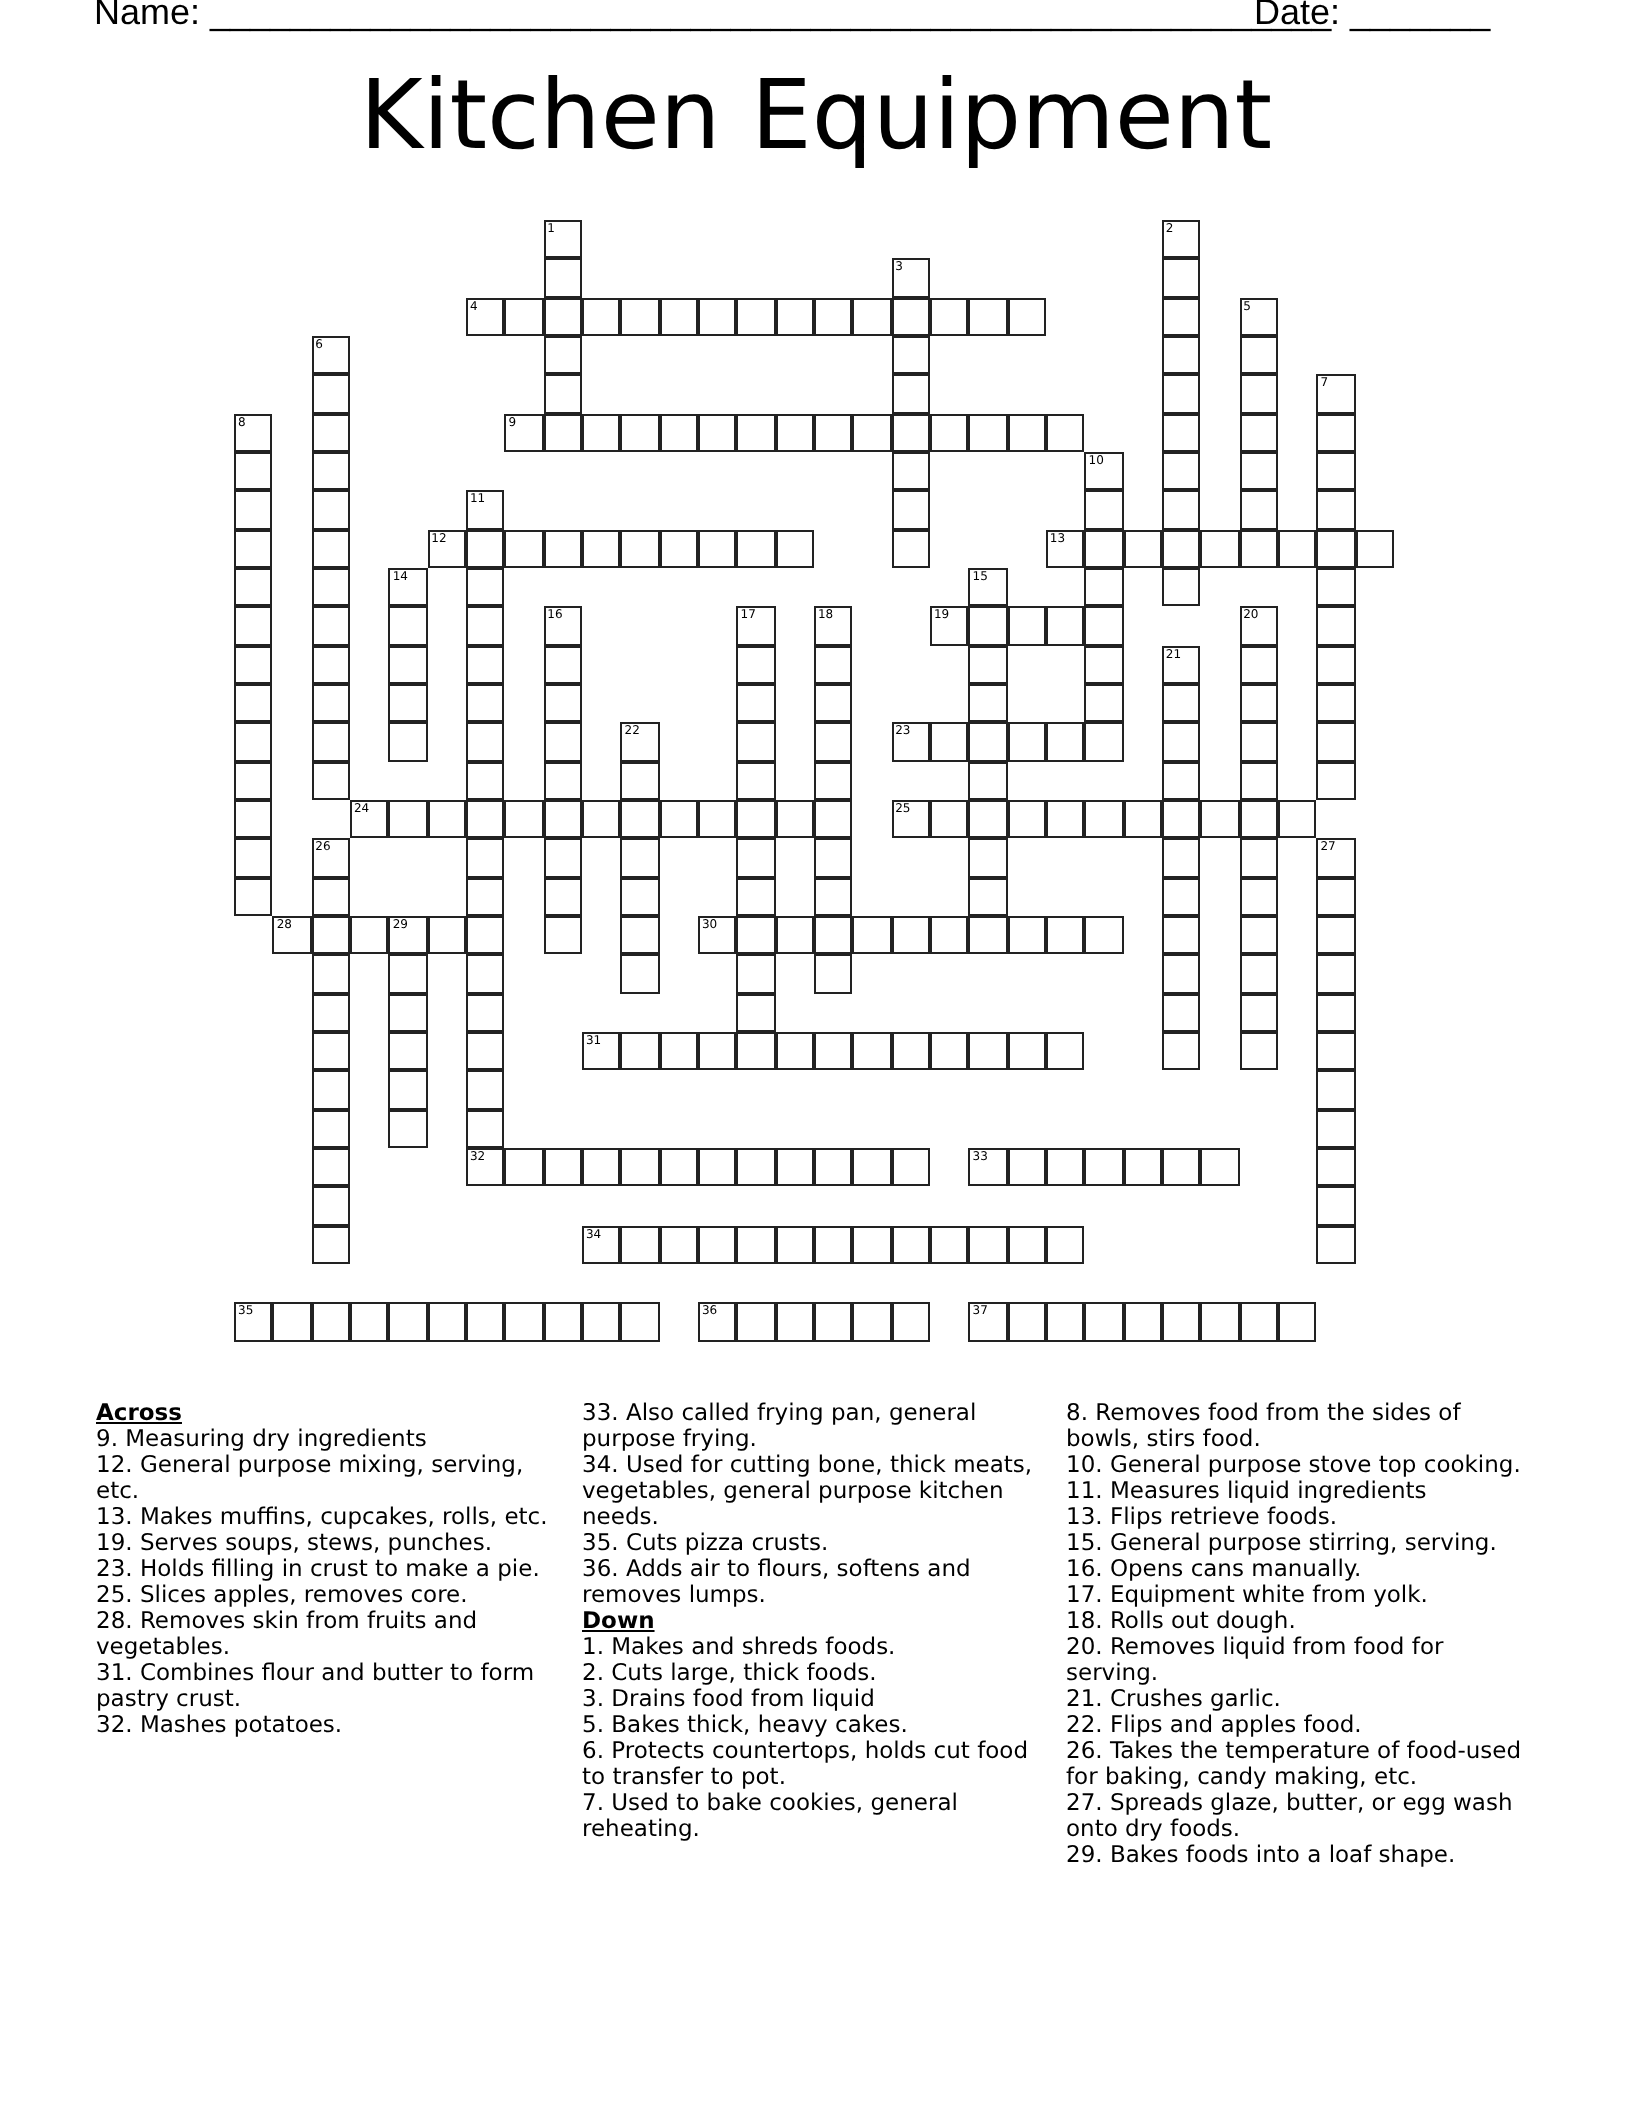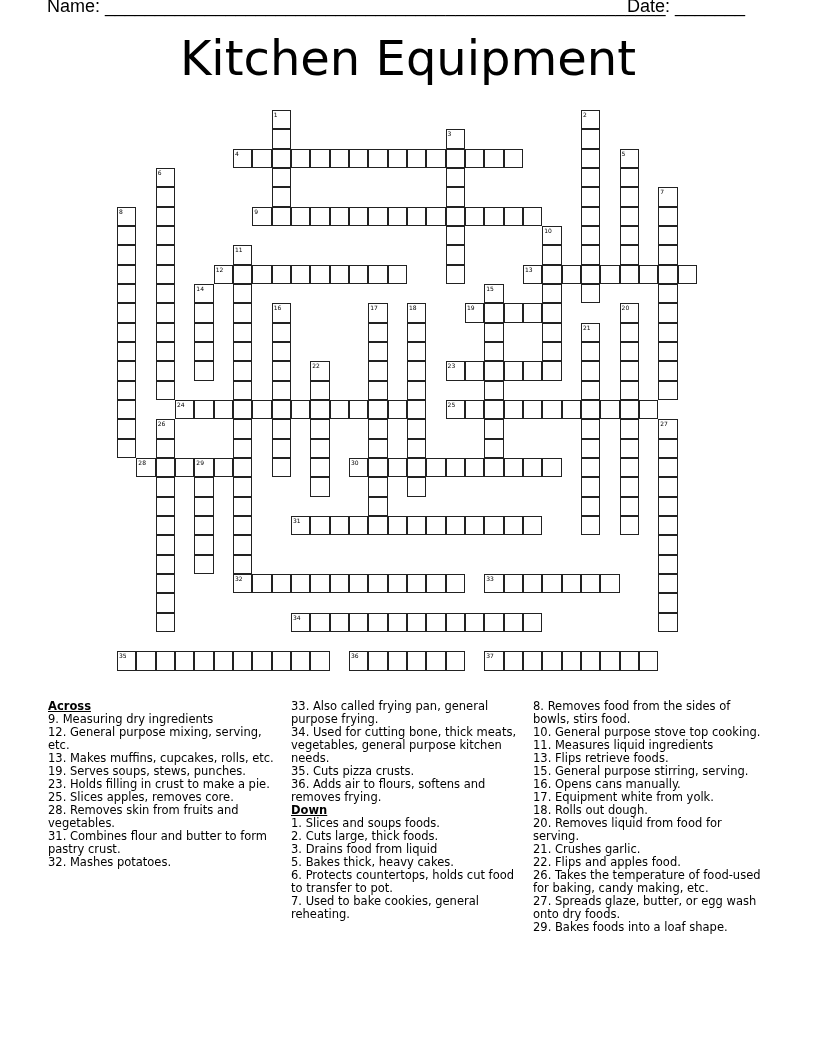--- a/index.html
+++ b/index.html
@@ -448,23 +448,23 @@
     <div class="clue"><b>23.</b><span> Holds filling in crust to make a pie.</span></div>
     <div class="clue"><b>25.</b><span> Slices apples, removes core.</span></div>
     <div class="clue"><b>28.</b><span> Removes skin from fruits and vegetables.</span></div>
     <div class="clue"><b>31.</b><span> Combines flour and butter to form pastry crust.</span></div>
     <div class="clue"><b>32.</b><span> Mashes potatoes.</span></div>
   </div>
 <div class="clues" id="col2" style="left:291px;width:232px;">
     <div class="clue"><b>33.</b><span> Also called frying pan, general purpose frying.</span></div>
     <div class="clue"><b>34.</b><span> Used for cutting bone, thick meats, vegetables, general purpose kitchen needs.</span></div>
     <div class="clue"><b>35.</b><span> Cuts pizza crusts.</span></div>
-    <div class="clue"><b>36.</b><span> Adds air to flours, softens and removes frying.</span></div>
+    <div class="clue"><b>36.</b><span> Adds air to flours, softens and removes lumps.</span></div>
     <div class="hd">Down</div>
-    <div class="clue"><b>1.</b><span> Slices and soups foods.</span></div>
+    <div class="clue"><b>1.</b><span> Makes and shreds foods.</span></div>
     <div class="clue"><b>2.</b><span> Cuts large, thick foods.</span></div>
     <div class="clue"><b>3.</b><span> Drains food from liquid</span></div>
     <div class="clue"><b>5.</b><span> Bakes thick, heavy cakes.</span></div>
     <div class="clue"><b>6.</b><span> Protects countertops, holds cut food to transfer to pot.</span></div>
     <div class="clue"><b>7.</b><span> Used to bake cookies, general reheating.</span></div>
   </div>
 <div class="clues" id="col3" style="left:533px;width:232px;">
     <div class="clue"><b>8.</b><span> Removes food from the sides of bowls, stirs food.</span></div>
     <div class="clue"><b>10.</b><span> General purpose stove top cooking.</span></div>
     <div class="clue"><b>11.</b><span> Measures liquid ingredients</span></div>

